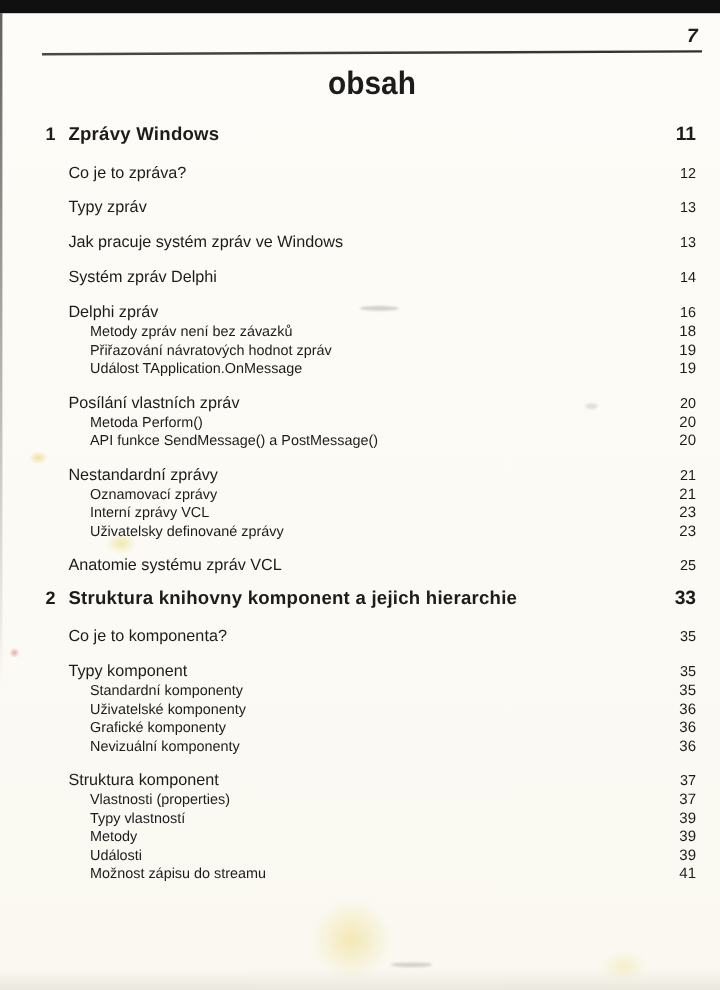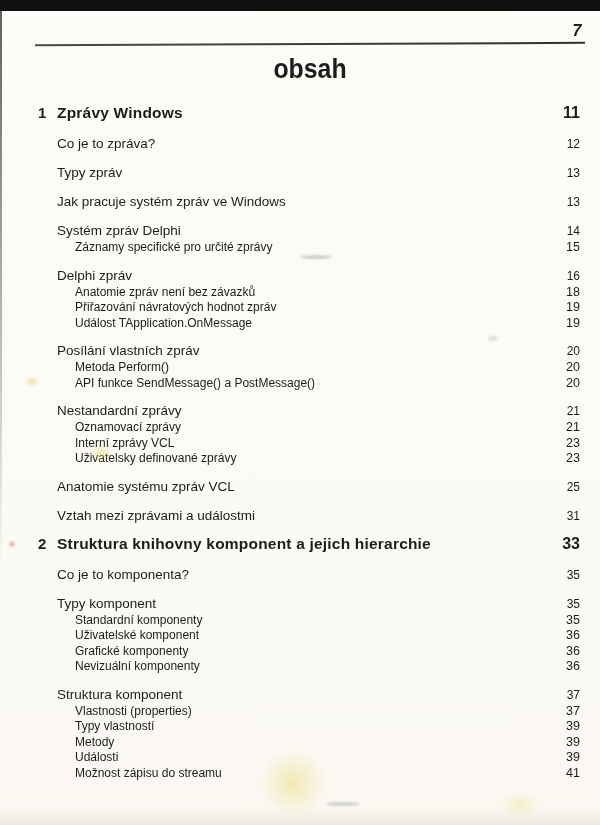--- a/index.html
+++ b/index.html
@@ -118,30 +118,26 @@
         <span class="pg">13</span>
       </div>
       <div class="row section">
         <span class="label">Jak pracuje systém zpráv ve Windows</span>
         <span class="pg">13</span>
       </div>
       <div class="row section">
         <span class="label">Systém zpráv Delphi</span>
         <span class="pg">14</span>
       </div>
-      <div class="row subsection">
-        <span class="label">Záznamy specifické pro určité zprávy</span>
-        <span class="pg">15</span>
-      </div>
       <div class="row section">
         <span class="label">Delphi zpráv</span>
         <span class="pg">16</span>
       </div>
       <div class="row subsection">
-        <span class="label">Anatomie zpráv není bez závazků</span>
+        <span class="label">Metody zpráv není bez závazků</span>
         <span class="pg">18</span>
       </div>
       <div class="row subsection">
         <span class="label">Přiřazování návratových hodnot zpráv</span>
         <span class="pg">19</span>
       </div>
       <div class="row subsection">
         <span class="label">Událost TApplication.OnMessage</span>
         <span class="pg">19</span>
       </div>
@@ -169,44 +165,40 @@
         <span class="label">Interní zprávy VCL</span>
         <span class="pg">23</span>
       </div>
       <div class="row subsection">
         <span class="label">Uživatelsky definované zprávy</span>
         <span class="pg">23</span>
       </div>
       <div class="row section">
         <span class="label">Anatomie systému zpráv VCL</span>
         <span class="pg">25</span>
-      </div>
-      <div class="row section">
-        <span class="label">Vztah mezi zprávami a událostmi</span>
-        <span class="pg">31</span>
       </div>
       <div class="row chapter">
         <span class="chnum">2</span>
         <span class="label">Struktura knihovny komponent a jejich hierarchie</span>
         <span class="pg">33</span>
       </div>
       <div class="row section">
         <span class="label">Co je to komponenta?</span>
         <span class="pg">35</span>
       </div>
       <div class="row section">
         <span class="label">Typy komponent</span>
         <span class="pg">35</span>
       </div>
       <div class="row subsection">
         <span class="label">Standardní komponenty</span>
         <span class="pg">35</span>
       </div>
       <div class="row subsection">
-        <span class="label">Uživatelské komponent</span>
+        <span class="label">Uživatelské komponenty</span>
         <span class="pg">36</span>
       </div>
       <div class="row subsection">
         <span class="label">Grafické komponenty</span>
         <span class="pg">36</span>
       </div>
       <div class="row subsection">
         <span class="label">Nevizuální komponenty</span>
         <span class="pg">36</span>
       </div>

